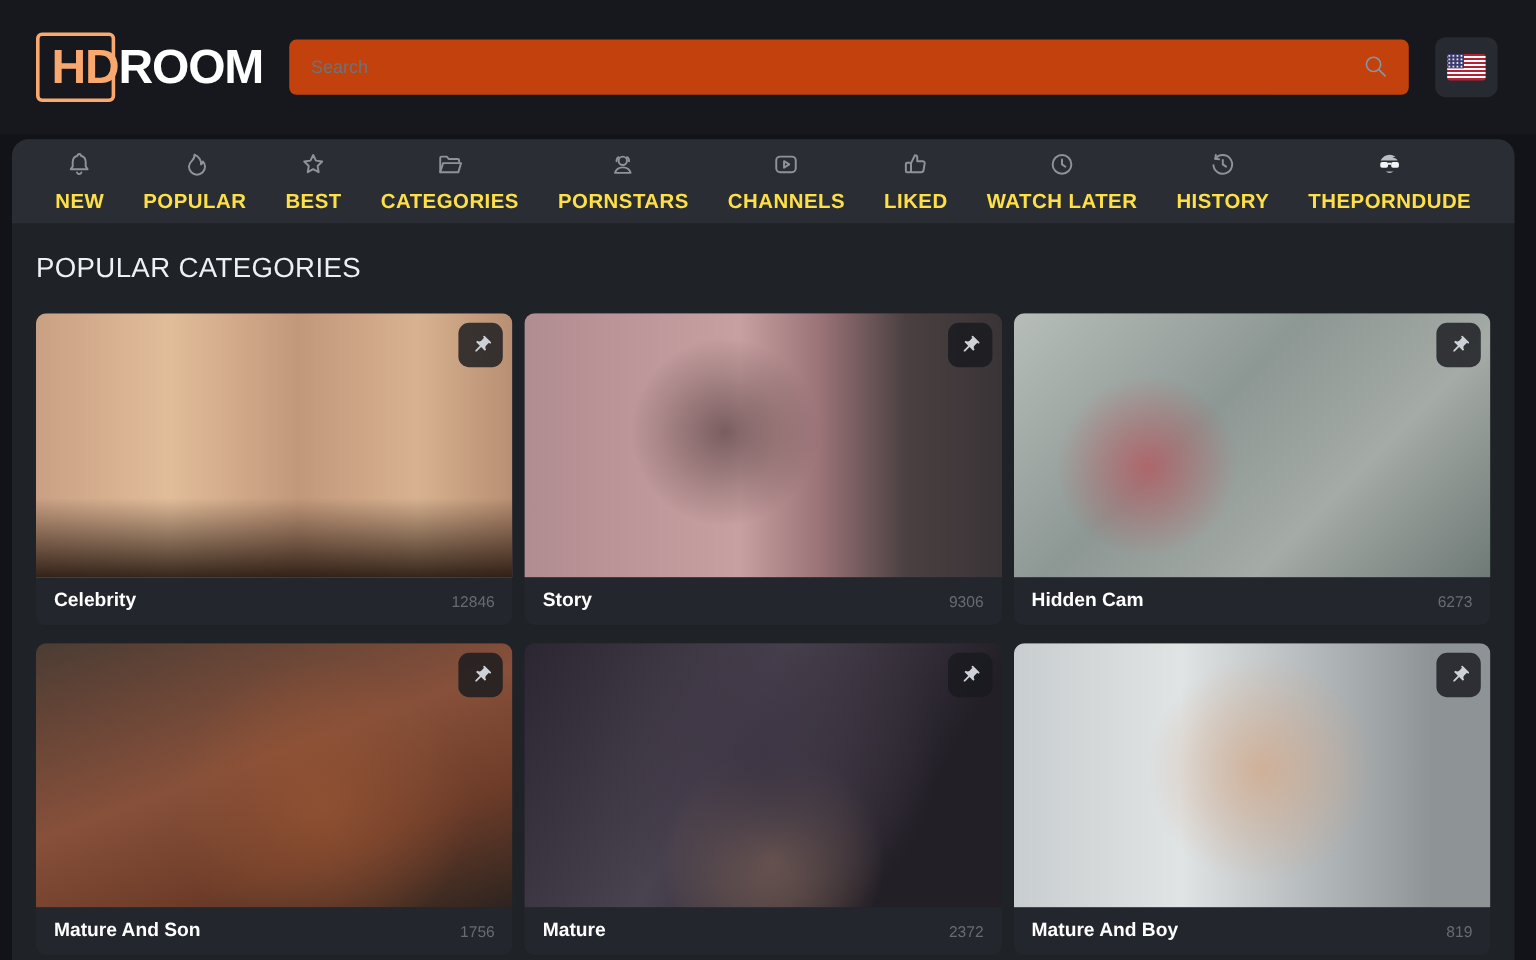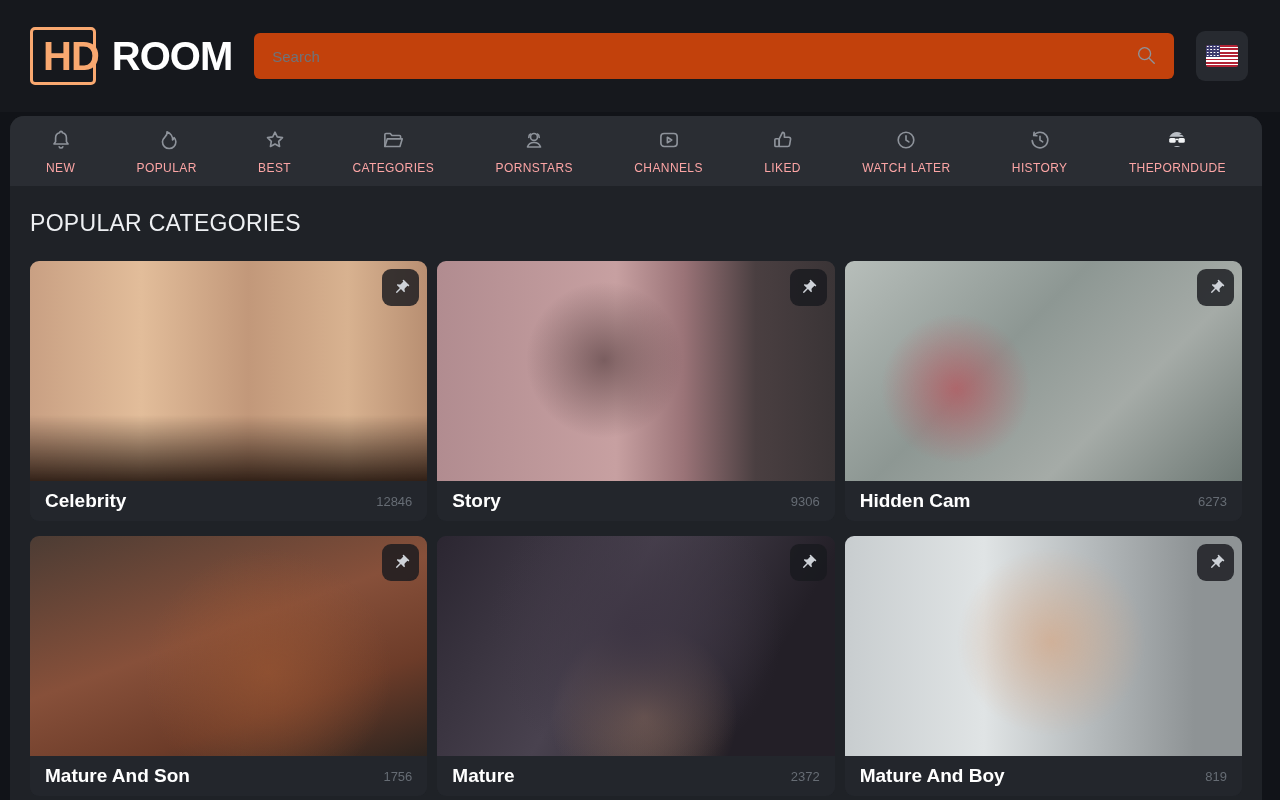--- a/index.html
+++ b/index.html
@@ -4,49 +4,49 @@
 <style>
   * { margin:0; padding:0; box-sizing:border-box; }
   html,body { width:1280px; height:800px; overflow:hidden; }
   body { background:#111318; font-family:"Liberation Sans", sans-serif; }
 
   
   .header { height:112px; background:#16181d; display:flex; align-items:center; padding:0 32px 0 30px; gap:22px; }
   .logo { display:flex; align-items:center; flex:0 0 auto; cursor:pointer; }
   .logo-bracket { position:relative; border:3px solid #f9a870; border-radius:5px; padding:6px 8px 6px 10px; }
   .logo-hd { font-size:40px; font-weight:bold; color:#f9a870; letter-spacing:-1px; line-height:1; position:relative; z-index:2; margin-right:-14px; }
-  .logo-room { font-size:40px; font-weight:bold; color:#ffffff; letter-spacing:-1px; line-height:1; margin-left:16px; }
+  .logo-room { font-size:40px; font-weight:bold; color:#ffffff; letter-spacing:-1px; line-height:1; margin-left:3px; }
   .search-wrap { flex:1 1 auto; position:relative; }
   .search-input { width:100%; height:46px; background:#c2410c; border:none; border-radius:6px; color:#c7cbd1; font-size:15px; padding:0 52px 0 18px; outline:none; font-family:"Liberation Sans", sans-serif; }
   .search-input::placeholder { color:#6e737a; }
   .search-btn { position:absolute; right:6px; top:0; height:46px; width:44px; background:transparent; border:none; display:flex; align-items:center; justify-content:center; cursor:pointer; }
   .lang-btn { flex:0 0 auto; width:52px; height:50px; background:#272a30; border:none; border-radius:9px; display:flex; align-items:center; justify-content:center; cursor:pointer; }
   .flag { width:32px; height:22px; border-radius:2px; overflow:hidden; position:relative;
           background:repeating-linear-gradient(180deg,#b22234 0 1.7px,#ffffff 1.7px 3.4px); }
   .flag::after { content:""; position:absolute; left:0; top:0; width:14px; height:12px; background:#3c3b6e;
           background-image:radial-gradient(circle, #fff 0.6px, transparent 0.9px); background-size:3.4px 3px; }
 
   
   .wrapper { margin:4px 18px 0 10px; width:1252px; background:#1f2227; border-radius:14px 14px 0 0; min-height:684px; }
   .navbar { height:70px; background:#2a2d33; border-radius:14px 14px 0 0; display:flex; align-items:center; justify-content:space-between; padding:0 34px; }
   .nav-item { display:flex; flex-direction:column; align-items:center; gap:8px; cursor:pointer; border:none; background:transparent; padding:4px 2px; }
   .nav-item svg { display:block; }
-  .nav-label { font-size:12px; font-weight:normal; letter-spacing:0.4px; color:#fca5a5; white-space:nowrap; }
+  .nav-label { font-size:17px; font-weight:bold; letter-spacing:0.4px; color:#fde047; white-space:nowrap; }
   .icon-stroke { stroke:#8e939b; fill:none; stroke-width:1.5; stroke-linecap:round; stroke-linejoin:round; }
 
   
   .content { padding:24px 20px 0 20px; }
   .section-title { color:#eef0f3; font-size:23px; font-weight:400; letter-spacing:0.3px; }
   .grid { margin-top:24px; display:grid; grid-template-columns:repeat(3, 1fr); column-gap:10px; row-gap:15px; }
   .card { border-radius:9px; overflow:hidden; background:#23262c; cursor:pointer; }
   .thumb { height:220px; position:relative; background:#3a3d44; }
   .pin-btn { position:absolute; top:8px; right:8px; width:37px; height:37px; border:none; border-radius:9px;
              background:rgba(24,26,31,0.82); display:flex; align-items:center; justify-content:center; cursor:pointer; }
   .card-footer { height:40px; display:flex; align-items:center; justify-content:space-between; padding:0 15px; background:#23262c; }
-  .card-title { color:#ffffff; font-size:19px; font-weight:bold; }
+  .card-title { color:#ffffff; font-size:16px; font-weight:bold; }
   .card-count { color:#666c74; font-size:13px; }
 </style>
 </head>
 <body>
 
 <div class="header">
   <a class="logo">
     <span class="logo-bracket"><span class="logo-hd">HD</span></span>
     <span class="logo-room">ROOM</span>
   </a>

